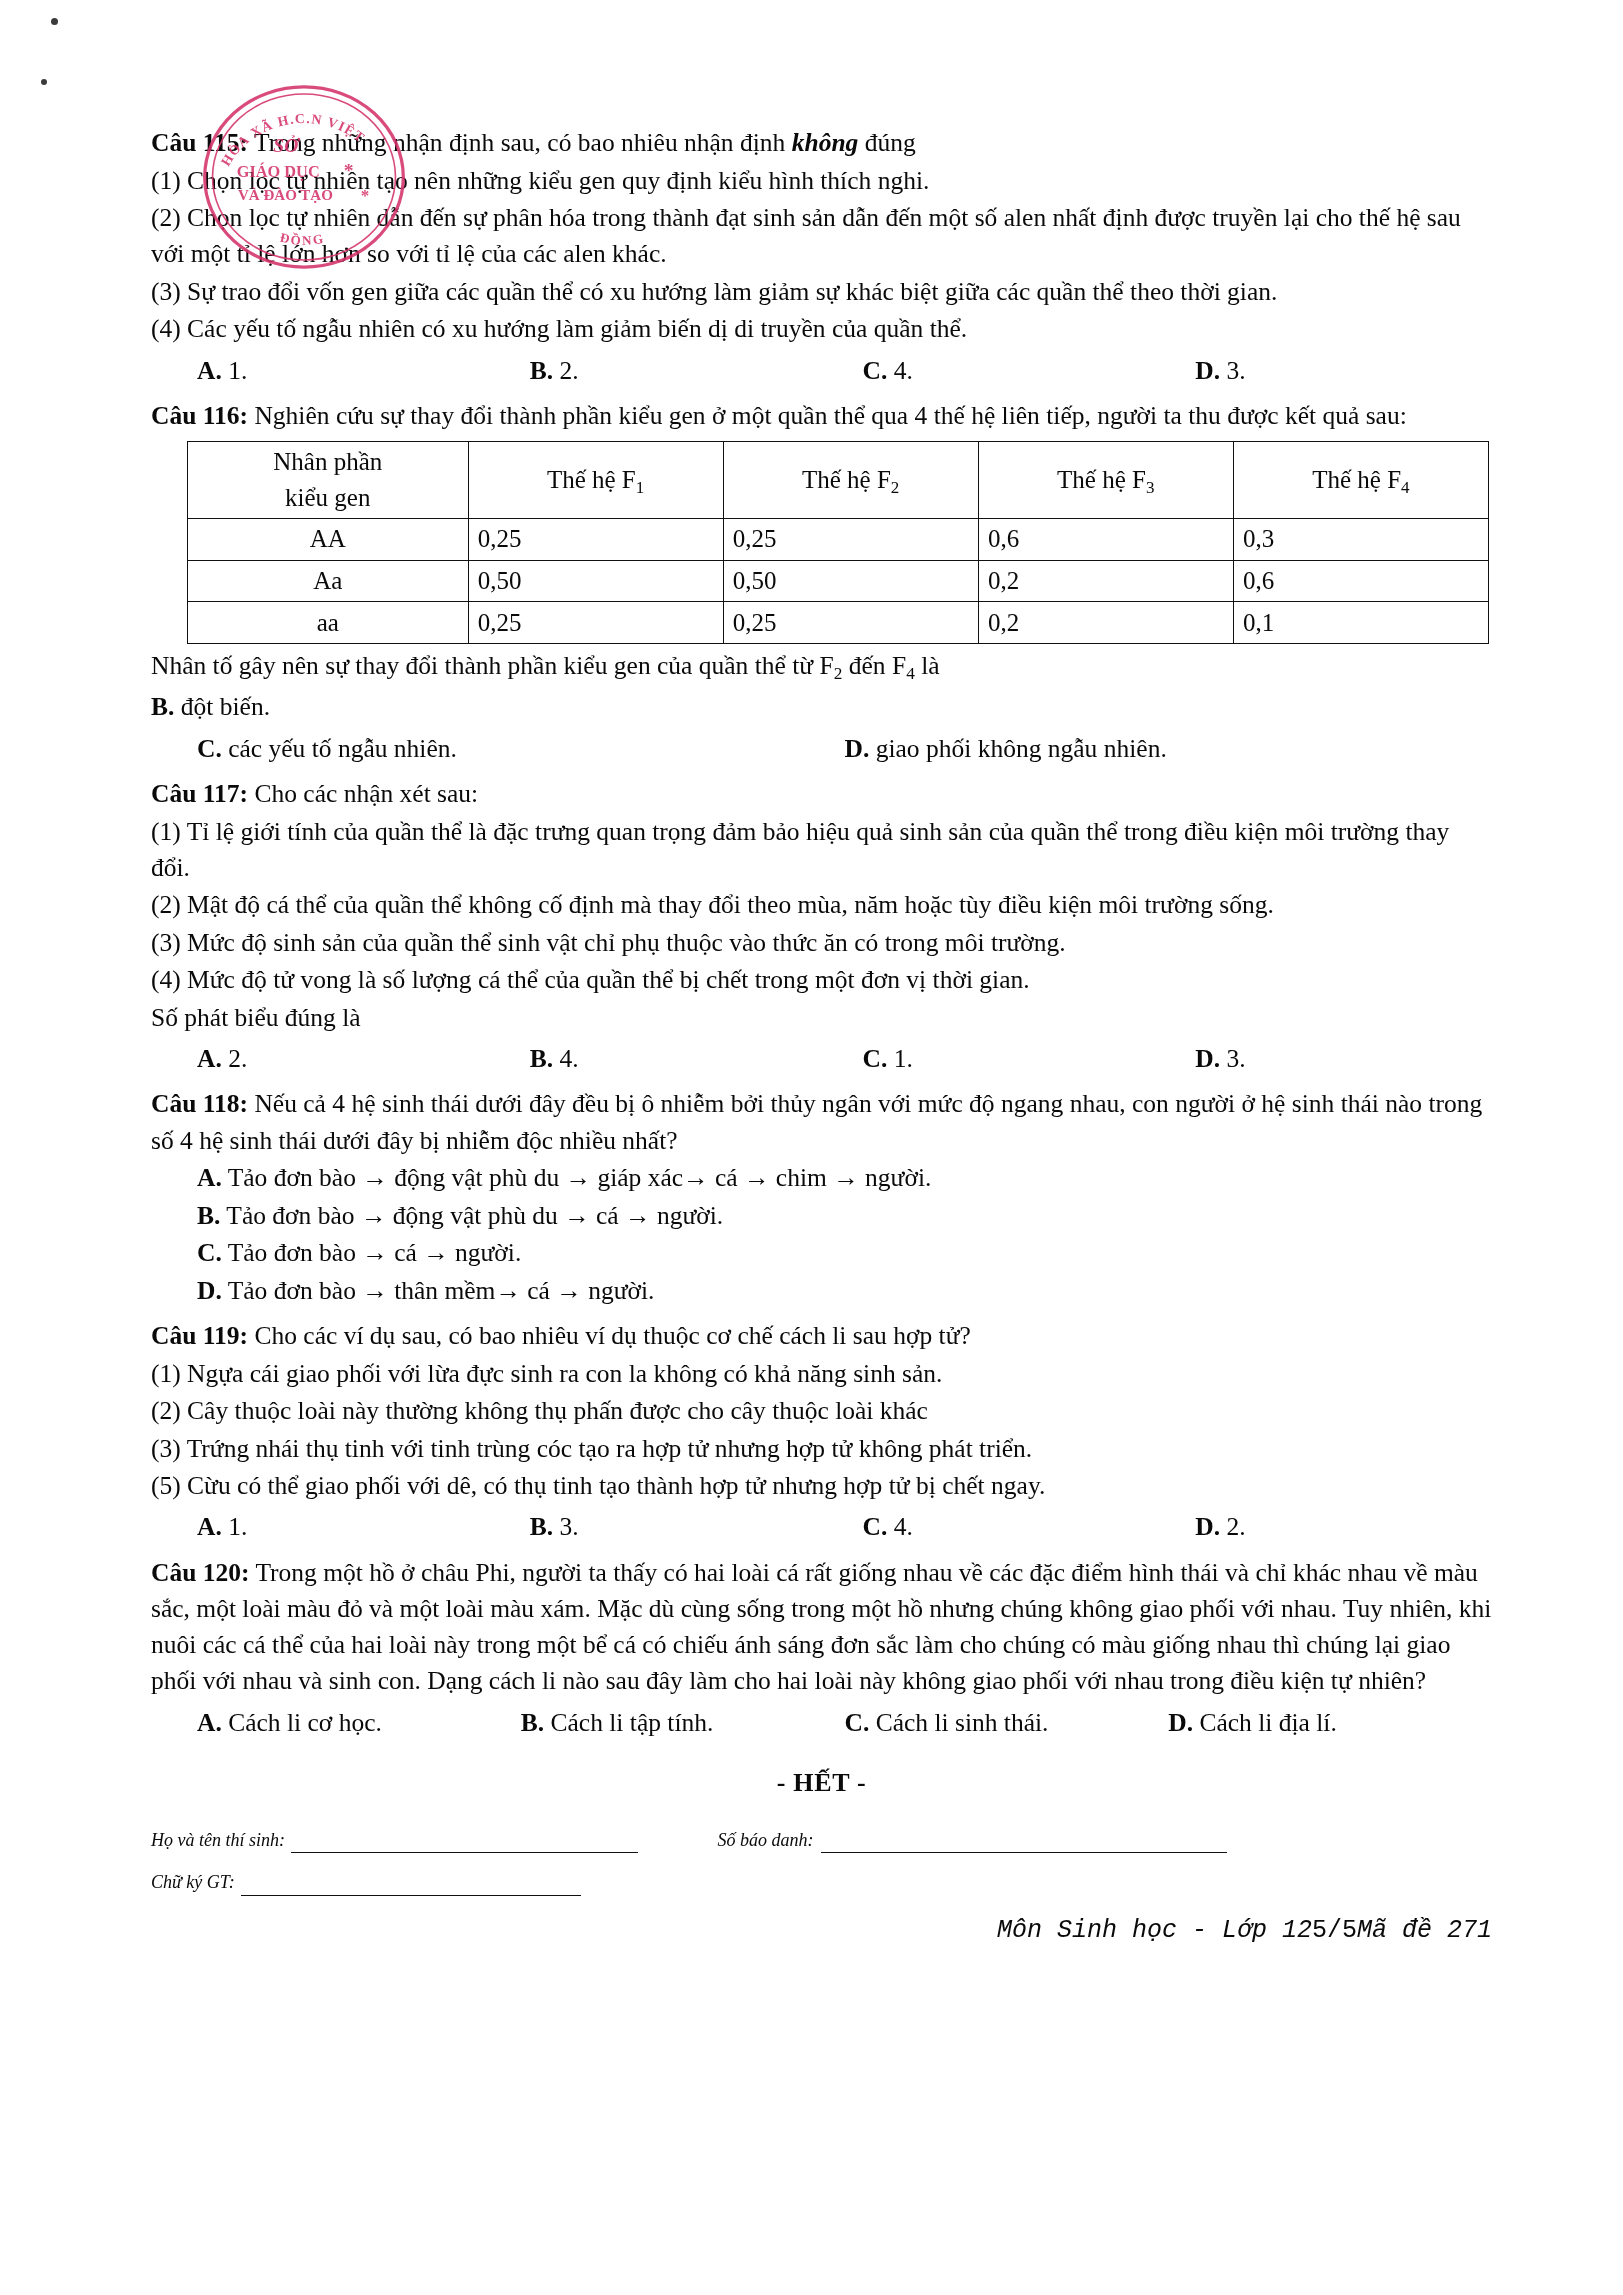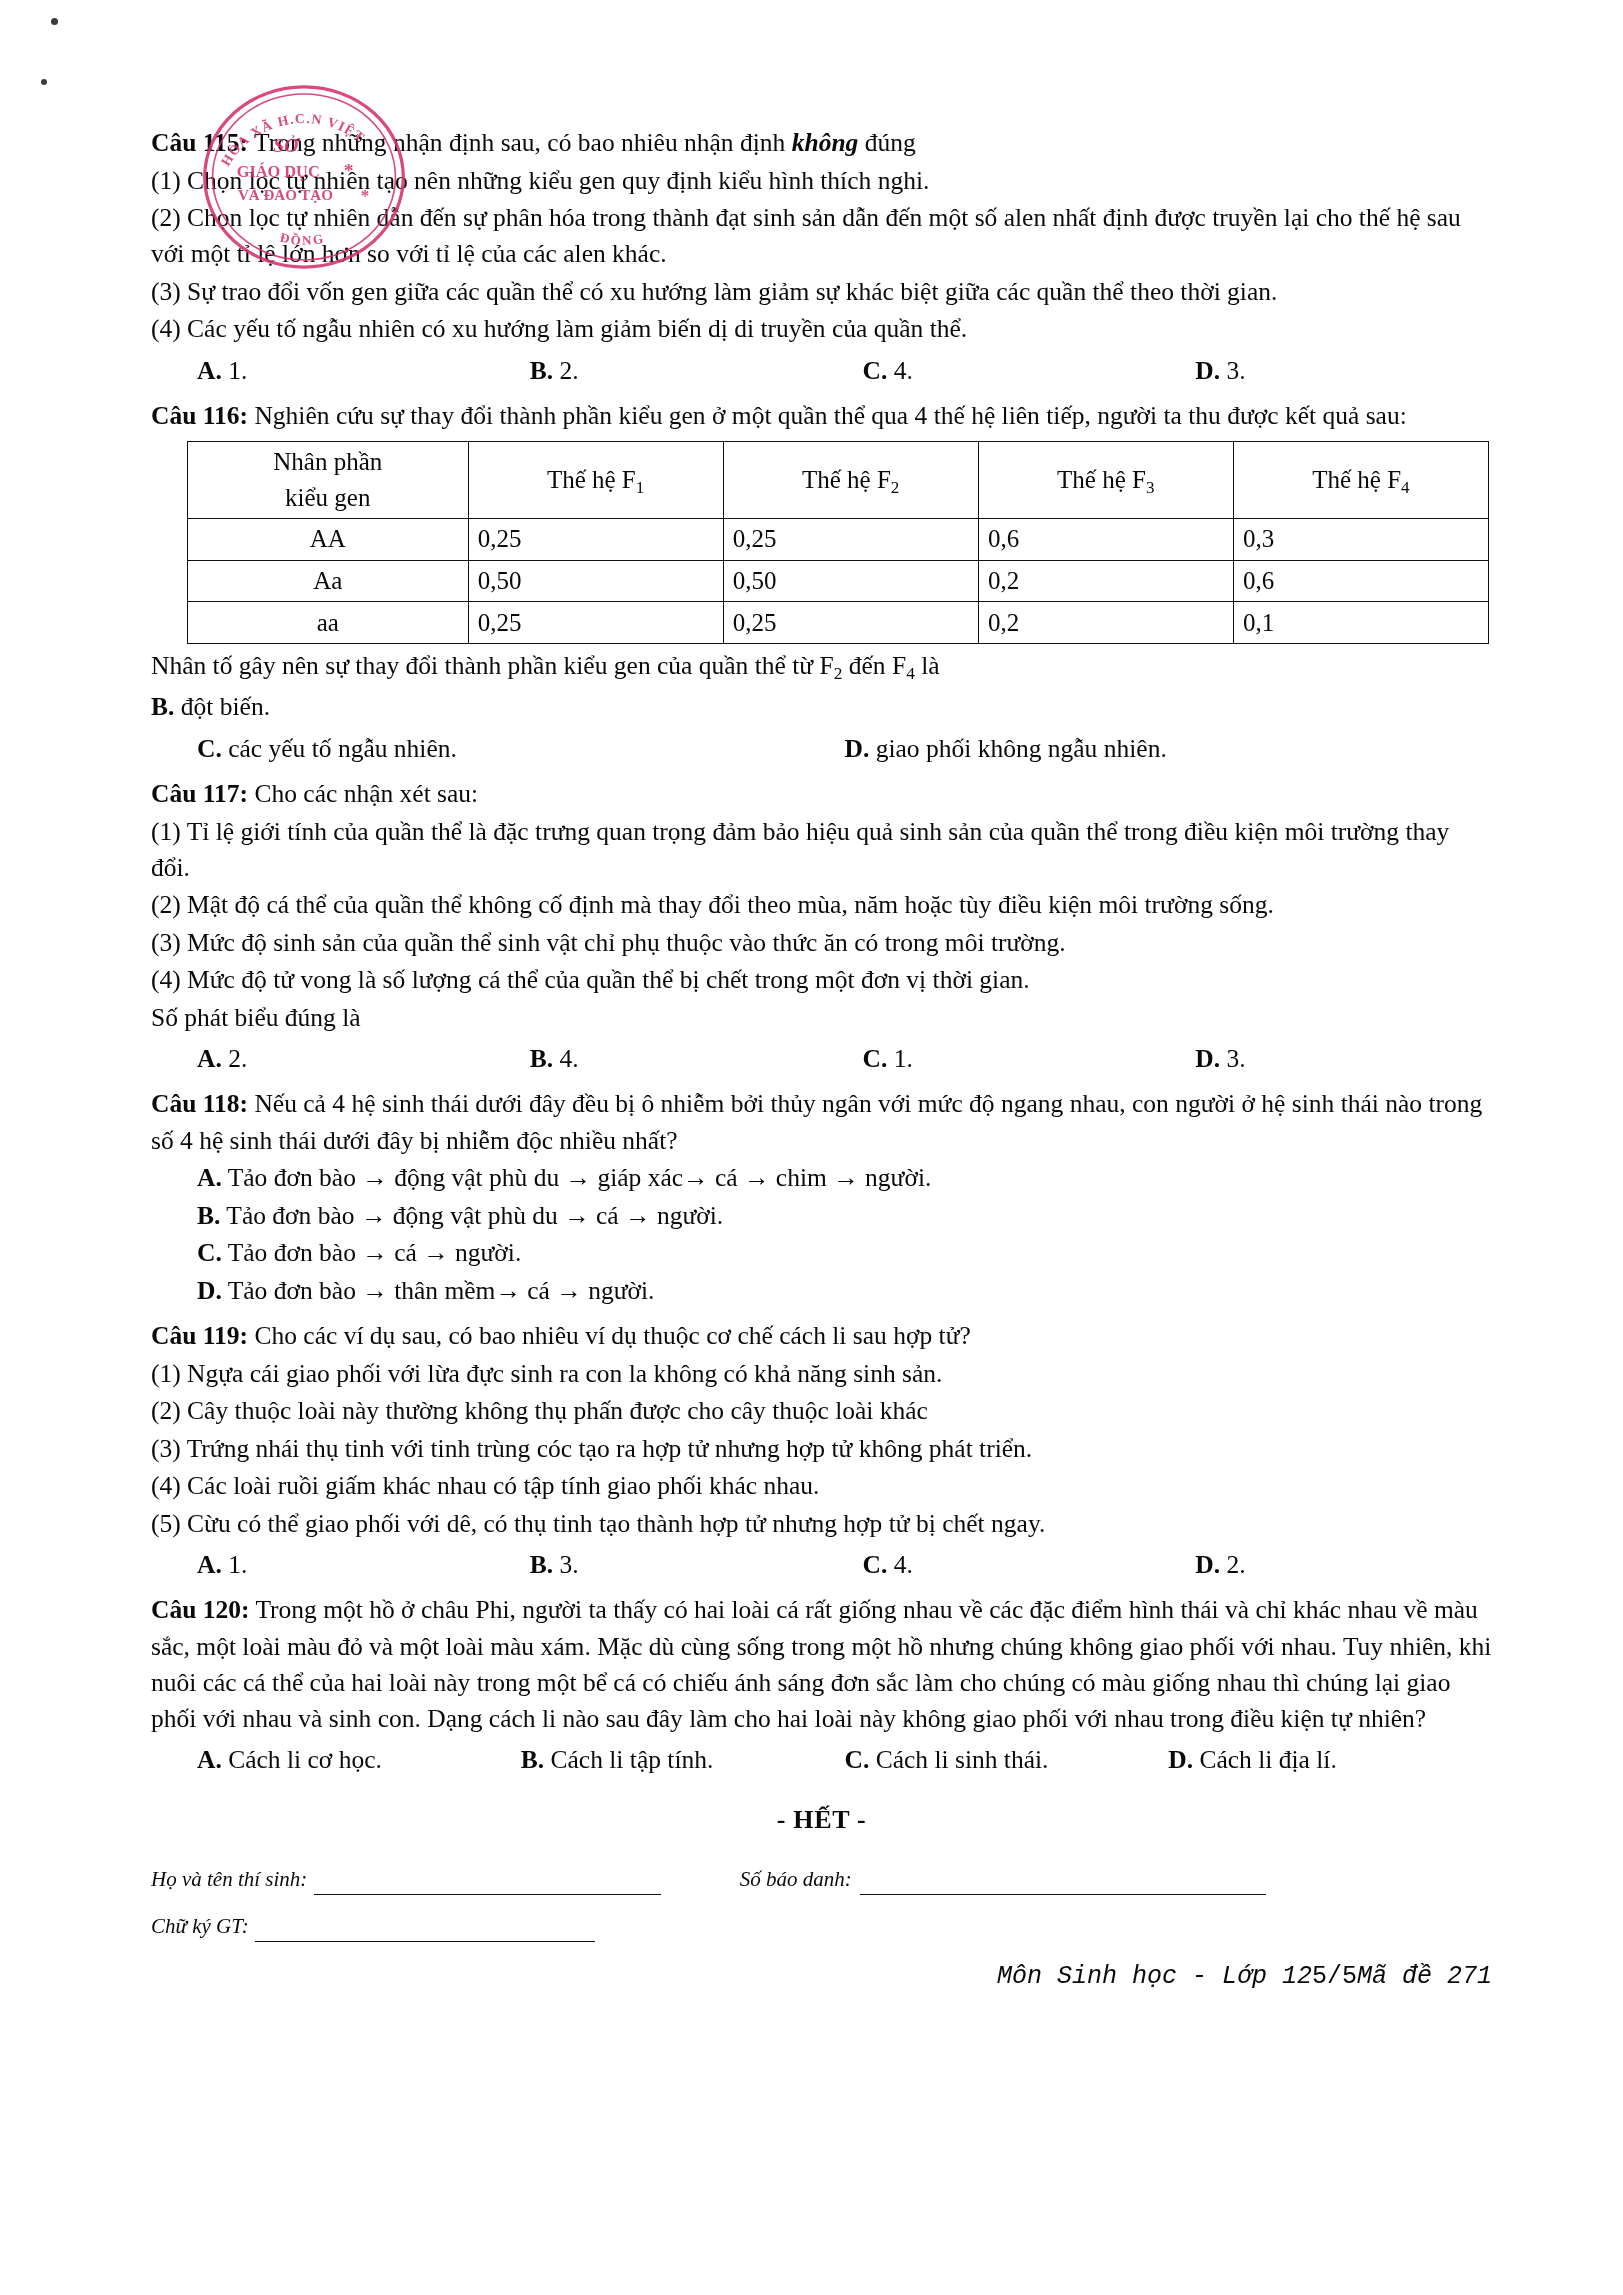--- a/index.html
+++ b/index.html
@@ -90,21 +90,21 @@
   table.gen .colhead { height: 68px; }
   sub { font-size: .68em; vertical-align: baseline; position: relative; bottom: -0.28em; }
 
   .center { text-align: center; }
   .het { margin-top: 23.6px; font-weight: bold; font-size: 26px; letter-spacing: 0.7px; }
 
   
   .footer {
     margin-top: 26px;
     font-style: italic;
-    font-size: 21px;
+    font-size: 18px;
   }
   .frow { display: flex; align-items: flex-end; margin-bottom: 17px; }
   .flabel { white-space: nowrap; }
   .fline {
     border-bottom: 1.3px solid #111;
     flex: 0 0 auto;
     height: 22px;
   }
   .fline.w1 { width: 347px; margin: 0 0 0 6.5px; }
   .fline.w2 { width: 406px; margin: 0 0 0 7.9px; }
@@ -246,21 +246,20 @@
       <div><span class="lab">D.</span> <span>Tảo đơn bào → thân mềm→ cá  → người.</span></div>
     </div>
 
     <p class="q">
       <span class="qlabel">Câu 119:</span>
       <span>Cho các ví dụ sau, có bao nhiêu ví dụ thuộc cơ chế cách li sau hợp tử?</span>
     </p>
     <p>(1) Ngựa cái giao phối với lừa đực sinh ra con la không có khả năng sinh sản.</p>
     <p>(2) Cây thuộc loài này thường không thụ phấn được cho cây thuộc loài khác</p>
     <p>(3) Trứng nhái thụ tinh với tinh trùng cóc tạo ra hợp tử nhưng hợp tử không phát triển.</p>
-    <p>(4) Các loài ruồi giấm khác nhau có tập tính giao phối khác nhau.</p>
     <p>(5) Cừu có thể giao phối với dê, có thụ tinh tạo thành hợp tử nhưng hợp tử bị chết ngay.</p>
     <div class="opts opts4">
       <div class="pad"><span class="b">A.</span> <span>1.</span></div>
       <div class="pad2"><span class="b">B.</span> <span>3.</span></div>
       <div class="pad2"><span class="b">C.</span> <span>4.</span></div>
       <div class="pad2"><span class="b">D.</span> <span>2.</span></div>
     </div>
 
     <p class="q">
       <span class="qlabel">Câu 120:</span>

